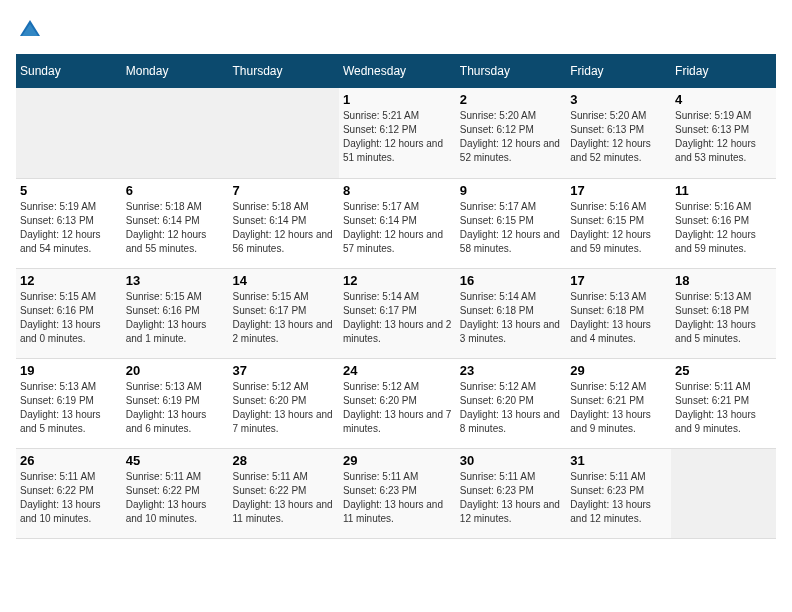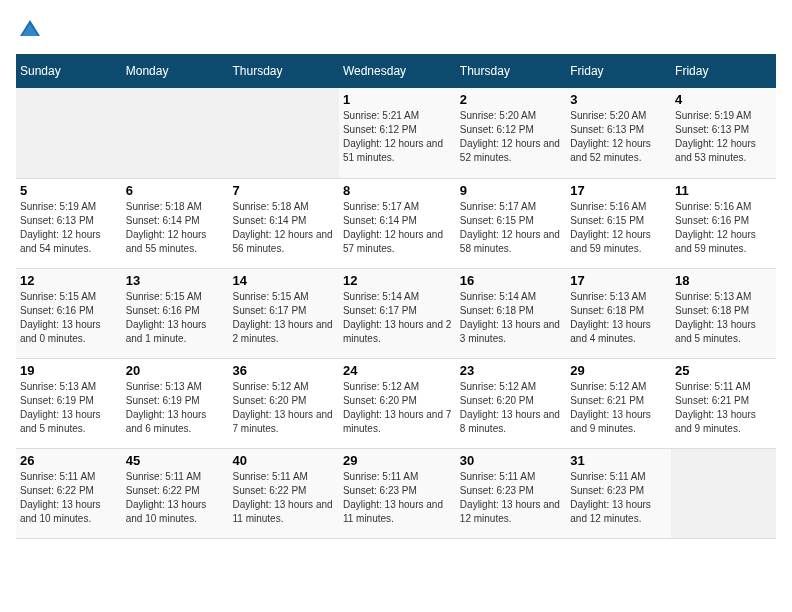--- a/index.html
+++ b/index.html
@@ -169,37 +169,37 @@
         <td><span class="day-number">17</span>
         <span class="day-info">Sunrise: 5:13 AM<br>Sunset: 6:18 PM<br>Daylight: 13 hours and 4 minutes.</span></td>
         <td><span class="day-number">18</span>
         <span class="day-info">Sunrise: 5:13 AM<br>Sunset: 6:18 PM<br>Daylight: 13 hours and 5 minutes.</span></td>
       </tr>
       <tr>
         <td><span class="day-number">19</span>
         <span class="day-info">Sunrise: 5:13 AM<br>Sunset: 6:19 PM<br>Daylight: 13 hours and 5 minutes.</span></td>
         <td><span class="day-number">20</span>
         <span class="day-info">Sunrise: 5:13 AM<br>Sunset: 6:19 PM<br>Daylight: 13 hours and 6 minutes.</span></td>
-        <td><span class="day-number">36</span>
+        <td><span class="day-number">37</span>
         <span class="day-info">Sunrise: 5:12 AM<br>Sunset: 6:20 PM<br>Daylight: 13 hours and 7 minutes.</span></td>
         <td><span class="day-number">24</span>
         <span class="day-info">Sunrise: 5:12 AM<br>Sunset: 6:20 PM<br>Daylight: 13 hours and 7 minutes.</span></td>
         <td><span class="day-number">23</span>
         <span class="day-info">Sunrise: 5:12 AM<br>Sunset: 6:20 PM<br>Daylight: 13 hours and 8 minutes.</span></td>
         <td><span class="day-number">29</span>
         <span class="day-info">Sunrise: 5:12 AM<br>Sunset: 6:21 PM<br>Daylight: 13 hours and 9 minutes.</span></td>
         <td><span class="day-number">25</span>
         <span class="day-info">Sunrise: 5:11 AM<br>Sunset: 6:21 PM<br>Daylight: 13 hours and 9 minutes.</span></td>
       </tr>
       <tr>
         <td><span class="day-number">26</span>
         <span class="day-info">Sunrise: 5:11 AM<br>Sunset: 6:22 PM<br>Daylight: 13 hours and 10 minutes.</span></td>
         <td><span class="day-number">45</span>
         <span class="day-info">Sunrise: 5:11 AM<br>Sunset: 6:22 PM<br>Daylight: 13 hours and 10 minutes.</span></td>
-        <td><span class="day-number">40</span>
+        <td><span class="day-number">28</span>
         <span class="day-info">Sunrise: 5:11 AM<br>Sunset: 6:22 PM<br>Daylight: 13 hours and 11 minutes.</span></td>
         <td><span class="day-number">29</span>
         <span class="day-info">Sunrise: 5:11 AM<br>Sunset: 6:23 PM<br>Daylight: 13 hours and 11 minutes.</span></td>
         <td><span class="day-number">30</span>
         <span class="day-info">Sunrise: 5:11 AM<br>Sunset: 6:23 PM<br>Daylight: 13 hours and 12 minutes.</span></td>
         <td><span class="day-number">31</span>
         <span class="day-info">Sunrise: 5:11 AM<br>Sunset: 6:23 PM<br>Daylight: 13 hours and 12 minutes.</span></td>
         <td class="empty-cell"></td>
       </tr>
     </tbody>

